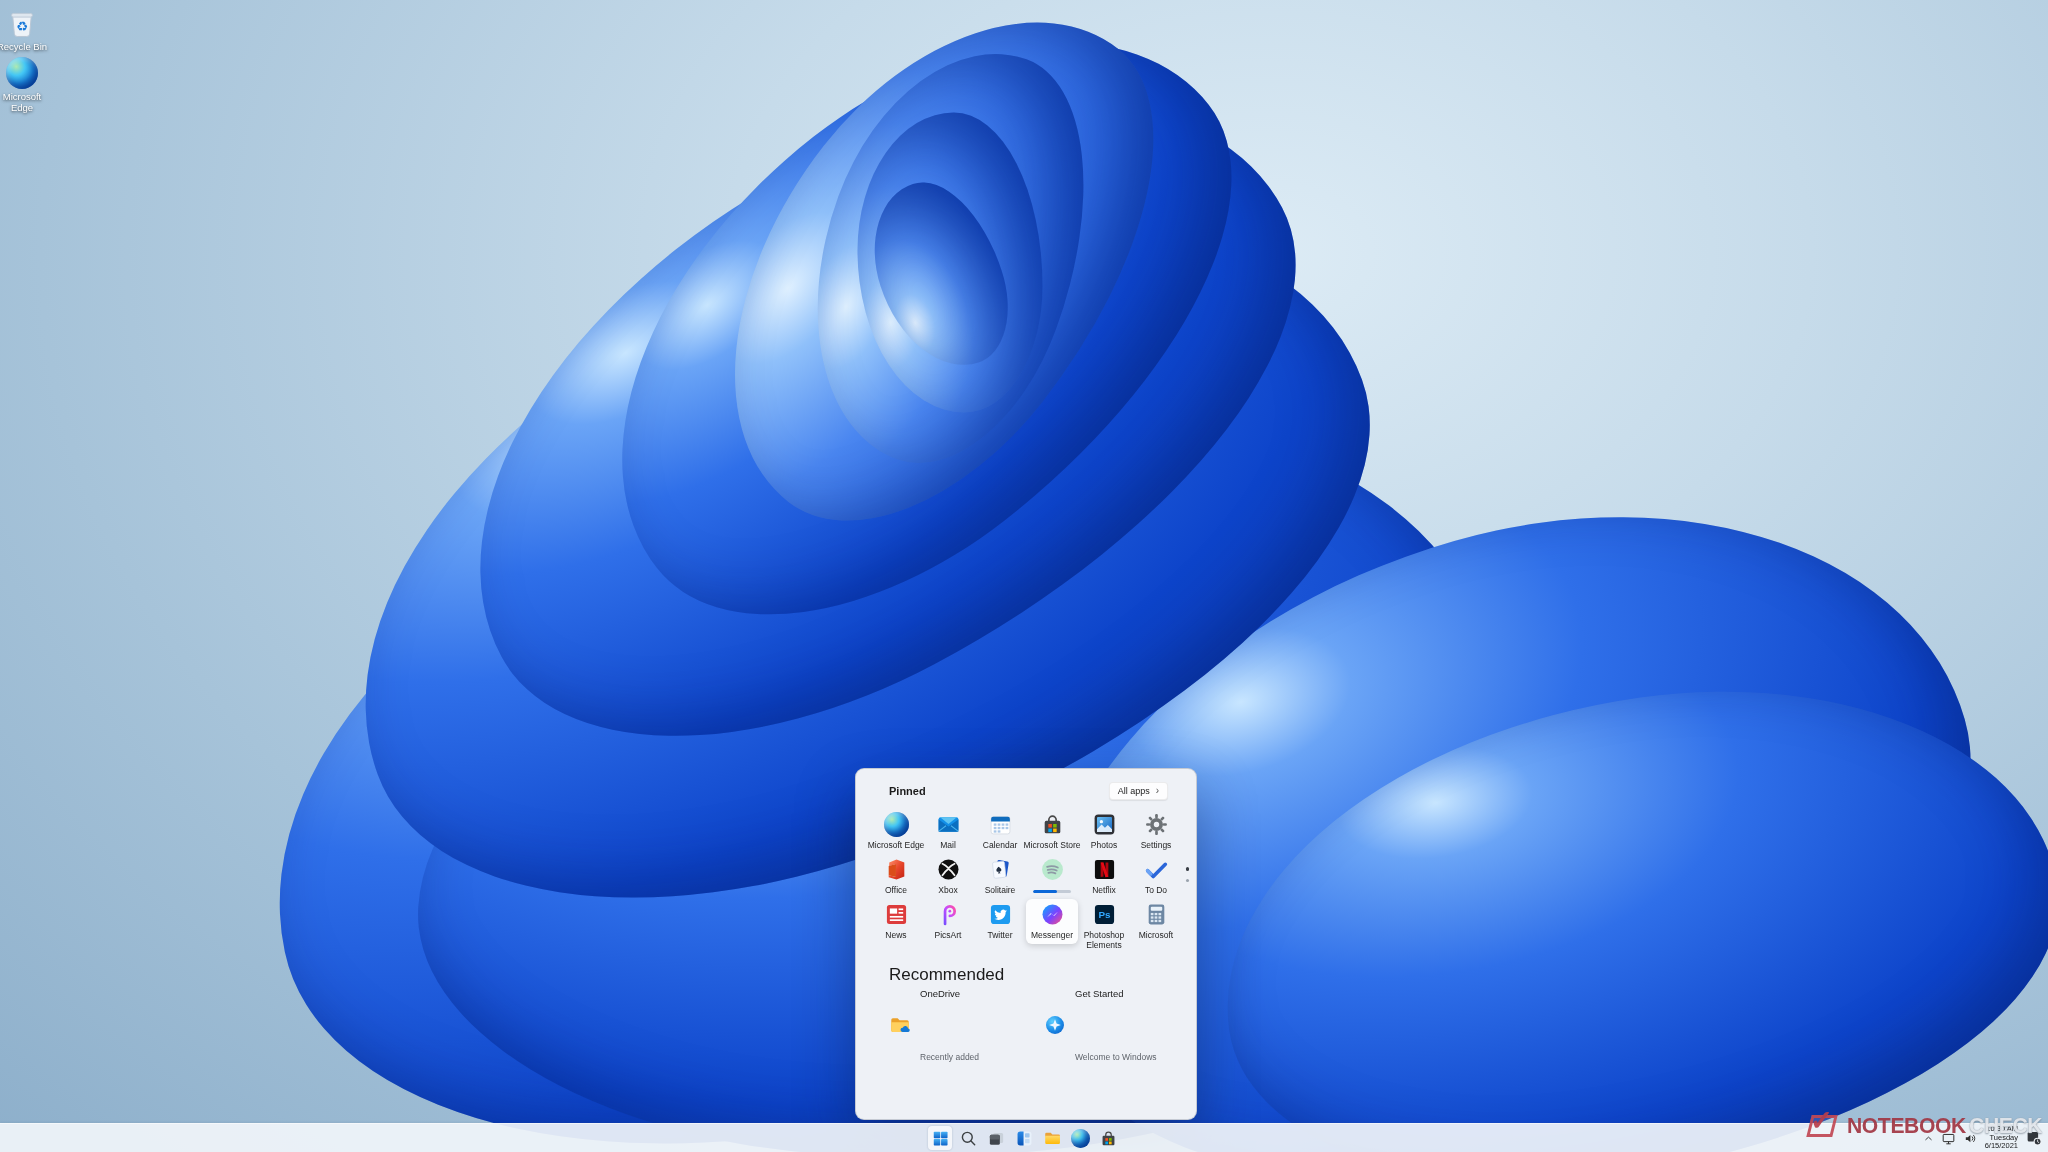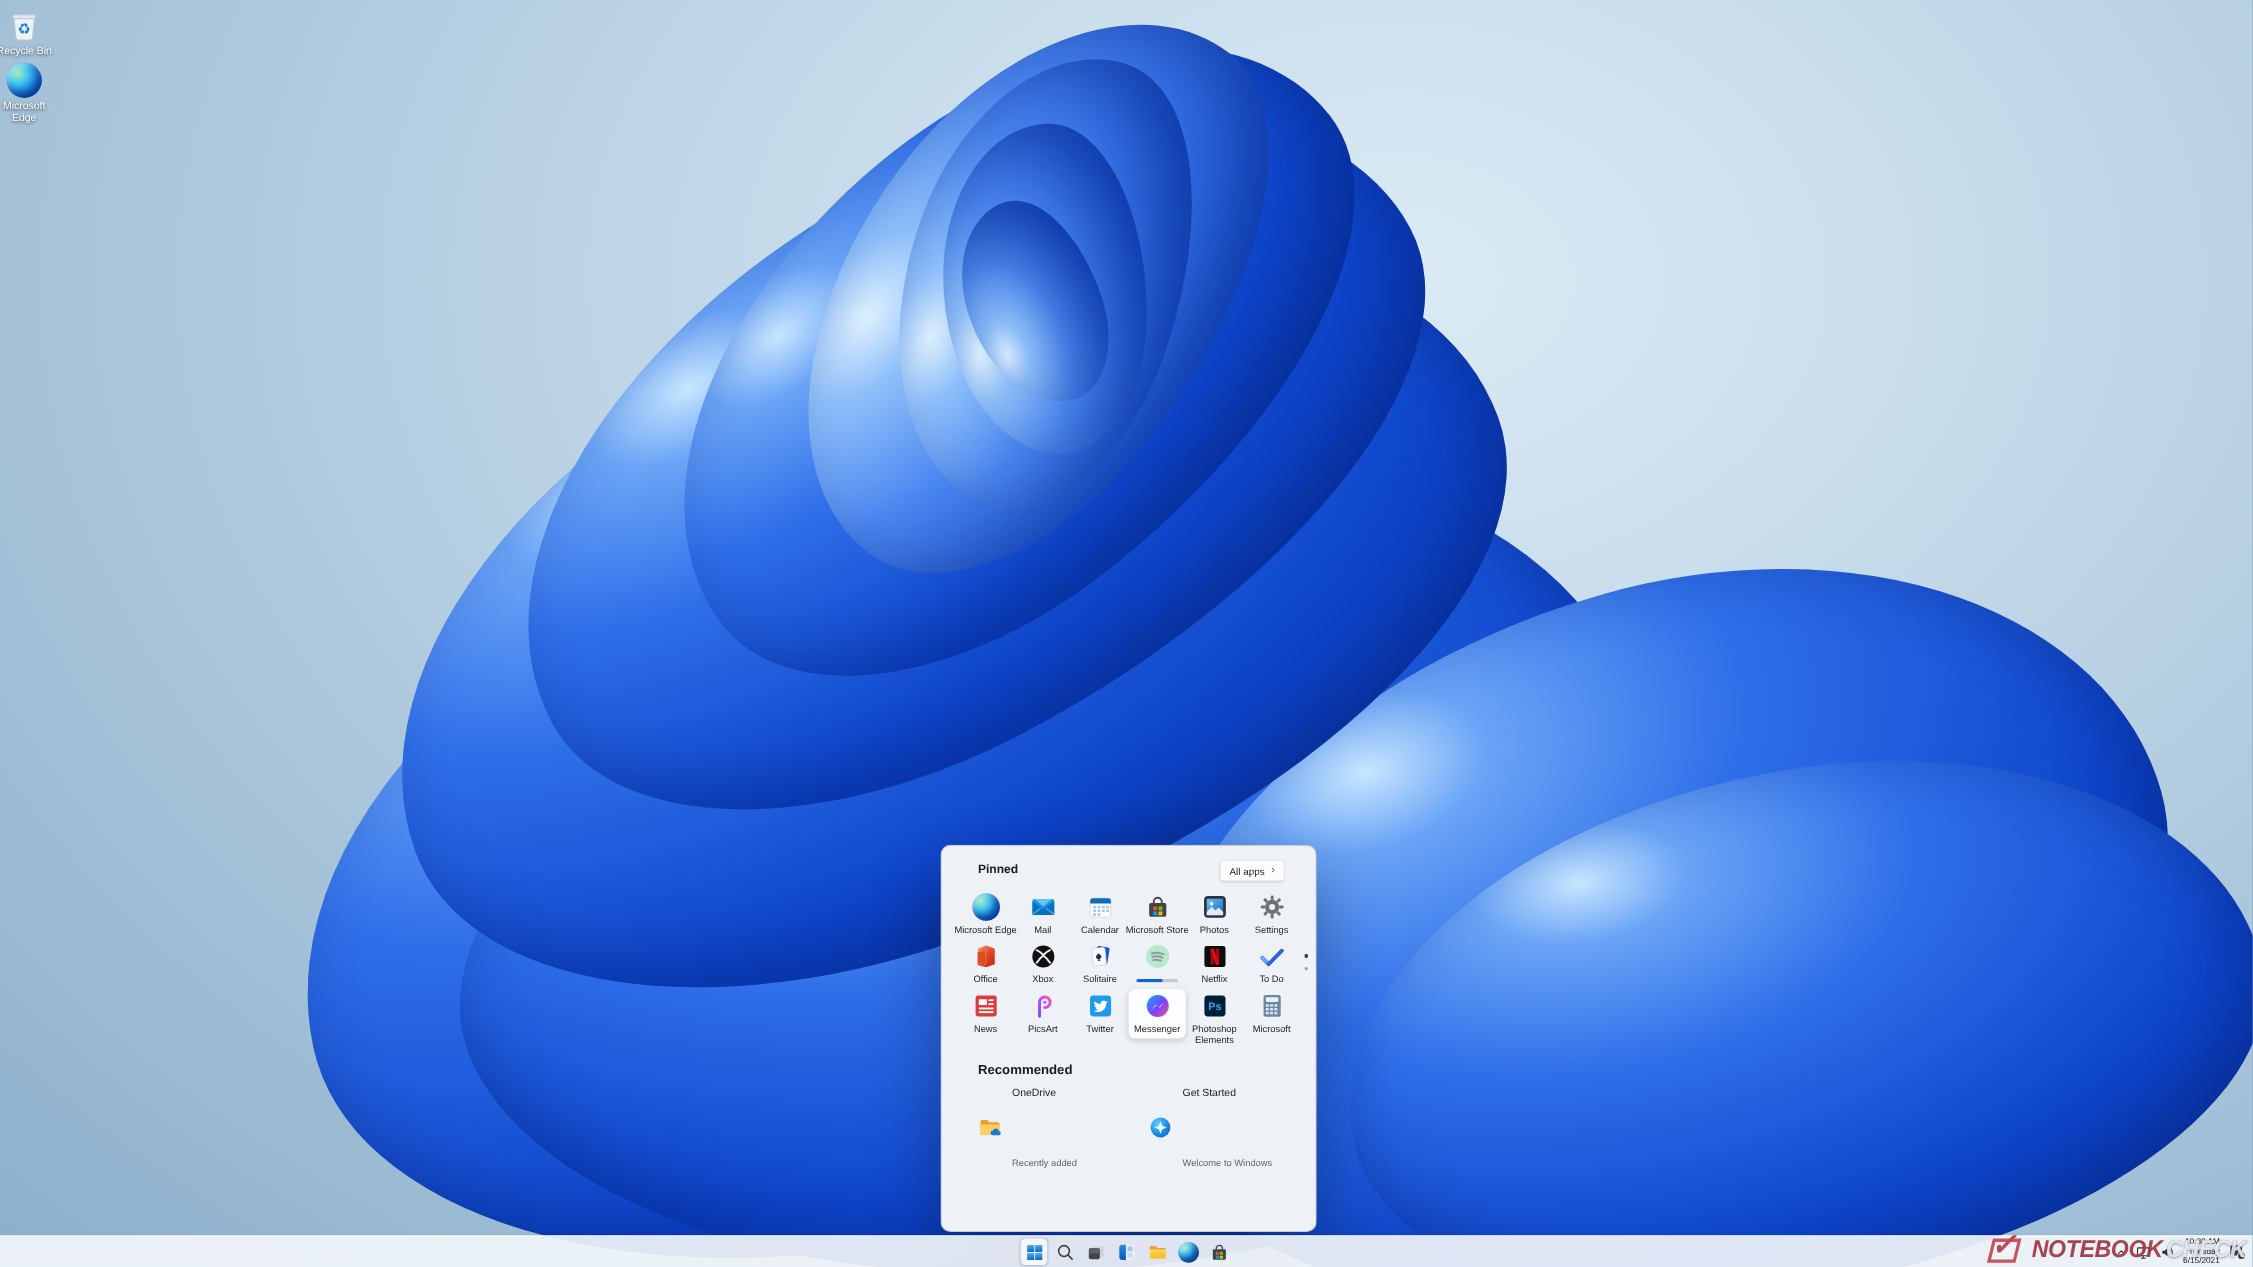--- a/index.html
+++ b/index.html
@@ -52,21 +52,21 @@
   .tile.highlight{background:#fcfdfe;box-shadow:0 2px 6px rgba(0,0,0,.16);}
   .ticon{width:25px;height:25px;display:flex;align-items:center;justify-content:flex-end;}
   .ticon svg{width:25px;height:25px;display:block;}
   .tlabel{font-size:8.5px;color:#1f1f1f;text-align:center;line-height:1.2;white-space:nowrap;}
   .tlabel.wrap{white-space:normal;width:46px;}
   .progress-track{width:38px;height:3px;border-radius:2px;background:#c3cbd6;margin-top:5px;overflow:hidden;}
   .progress-fill{height:100%;background:#0b67d8;border-radius:2px;}
   .scroll-dots{position:absolute;right:7px;top:98px;display:flex;flex-direction:column;gap:8px;align-items:center;}
   .sdot{width:3.5px;height:3.5px;border-radius:50%;}
   .sdot.active{background:#3a3f45;} .sdot.idle{background:#9aa3ad;}
-  .rec-header{position:absolute;left:33px;top:196px;font-size:12px;font-weight:700;color:#1b1b1b;}
+  .rec-header{position:absolute;left:33px;top:196px;font-size:17px;font-weight:400;color:#1b1b1b;}
   .rec-item{position:absolute;top:216px;display:flex;align-items:center;gap:9px;cursor:pointer;border-radius:5px;padding:3px 5px;}
   .rec-item svg{width:22px;height:22px;display:block;}
   .rec-text{display:flex;flex-direction:column;gap:13px;}
   .rec-title{font-size:9.5px;color:#1b1b1b;}
   .rec-sub{font-size:8.5px;color:#5f646b;margin-top:40px;}
   #rec-0{left:28px;} #rec-1{left:183px;justify-content:flex-end;}
   .menu-footer{position:absolute;left:0;right:0;bottom:0;height:38px;
     background:rgba(246,249,252,.72);border-top:1px solid rgba(0,0,0,.05);
     display:flex;align-items:center;}
   .user-chip{display:flex;align-items:center;gap:10px;margin-left:34px;cursor:pointer;}
@@ -88,21 +88,21 @@
   .tb-btn.active{background:rgba(255,255,255,.65);box-shadow:0 0 2px rgba(60,80,110,.3);}
   .tb-tray{position:absolute;right:5px;top:0;height:100%;display:flex;align-items:center;gap:7px;}
   .tray-ic{display:flex;align-items:center;justify-content:center;cursor:pointer;}
   .tray-ic.small svg{width:11px;height:11px;}
   .tray-ic.med svg{width:15px;height:15px;}
   .tray-clock{display:flex;flex-direction:column;align-items:flex-end;cursor:pointer;
     font-size:7.5px;line-height:8.6px;color:#17181a;text-align:right;}
   .tray-notif svg{width:18px;height:18px;}
 
   
-  .watermark{position:absolute;right:6px;bottom:2px;display:flex;z-index:50;opacity:.93;pointer-events:none;font-style:italic;}
+  .watermark{position:absolute;right:6px;bottom:13px;display:flex;align-items:center;z-index:50;opacity:.93;pointer-events:none;}
   .wm-logo{position:relative;width:32px;height:27px;margin-right:5px;}
   .wm-frame{position:absolute;inset:3px 2px 2px 4px;border:3px solid #c24a56;transform:skewX(-14deg);background:rgba(255,255,255,.18);}
   .wm-logo::after{content:"✓";position:absolute;left:5px;top:-8px;font-size:28px;font-weight:bold;color:#b93f4d;}
   .wm-text{font-size:22px;font-weight:700;letter-spacing:-0.4px;transform:scaleX(.96);transform-origin:right;}
   .wm-primary{color:#a23744;}
   .wm-secondary{color:#e2e6eb;text-shadow:0 0 1px #8d98a3,0 1px 2px rgba(80,92,104,.55);}
 </style>
 </head>
 <body>
 

